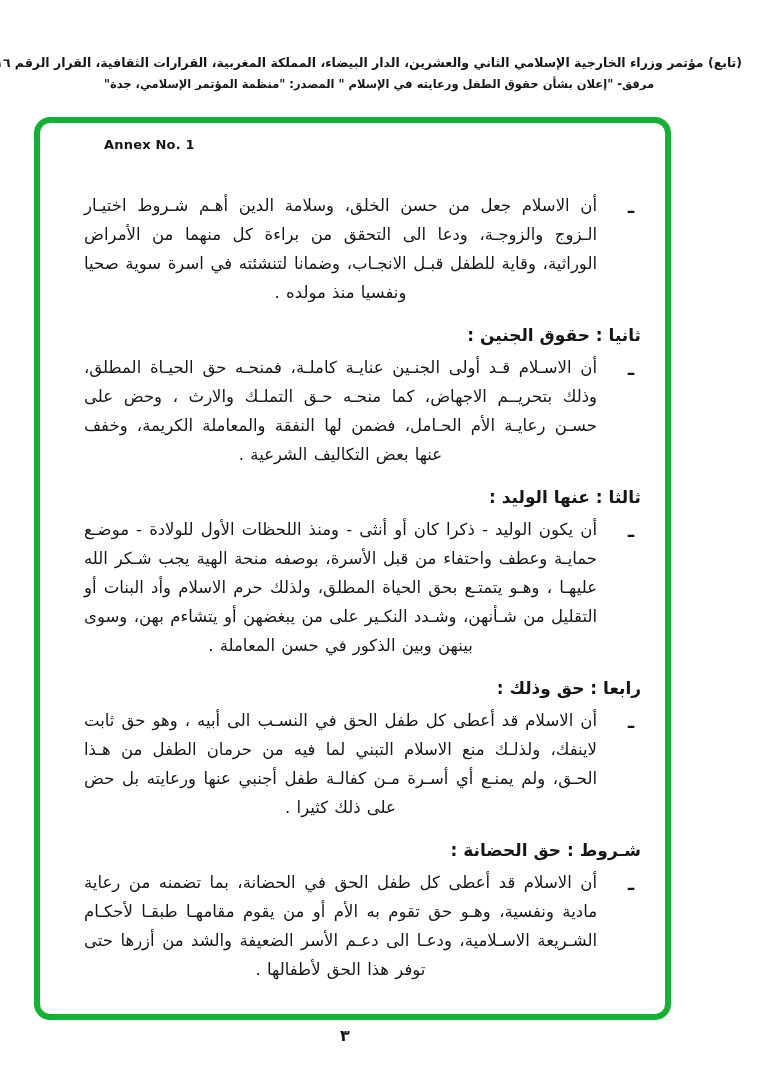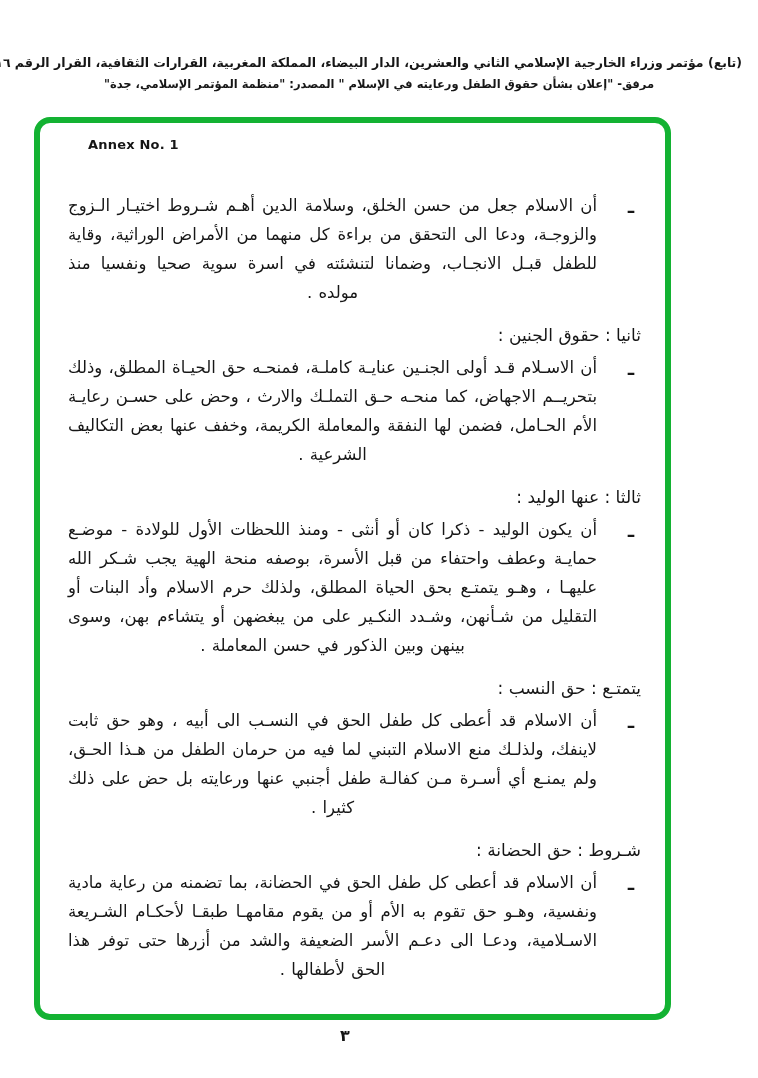--- a/index.html
+++ b/index.html
@@ -43,39 +43,39 @@
   
   .green-box {
     position: absolute;
     left: 34px;
     top: 117px;
     width: 637px;
     height: 903px;
     box-sizing: border-box;
     border: 6px solid #13b232;
     border-radius: 16px;
-    padding: 12px 24px 0 28px;
+    padding: 12px 24px 0 44px;
     background: #ffffff;
   }
   .annex {
     height: 20px;
     line-height: 20px;
     font-size: 13px;
     font-weight: bold;
     text-align: left;
     margin-left: 20px;
     direction: ltr;
     letter-spacing: 0.2px;
   }
   .sections {
     direction: rtl;
   }
   .sec-heading {
     font-size: 17px;
-    font-weight: normal;
+    font-weight: bold;
     line-height: 36px;
     margin: 10px 0 0 0;
   }
   .doc-section:first-child .bullet-row {
     margin-top: 36px;
   }
   .bullet-row {
     display: flex;
     direction: rtl;
     margin: 0;
@@ -141,21 +141,21 @@
 
   <section class="doc-section">
     <h3 class="sec-heading">ثالثا : عنها الوليد :</h3>
     <div class="bullet-row">
       <span class="dash">–</span>
       <p class="para">أن يكون الوليد - ذكرا كان أو أنثى - ومنذ اللحظات الأول للولادة - موضـع حمايـة وعطف واحتفاء من قبل الأسرة، بوصفه منحة الهية يجب شـكر الله عليهـا ، وهـو يتمتـع بحق الحياة المطلق، ولذلك حرم الاسلام وأد البنات أو التقليل من شـأنهن، وشـدد النكـير على من يبغضهن أو يتشاءم بهن، وسوى بينهن وبين الذكور في حسن المعاملة .</p>
     </div>
   </section>
 
   <section class="doc-section">
-    <h3 class="sec-heading">يتمتـع : حق النسب :</h3>
+    <h3 class="sec-heading">رابعا : حق وذلك :</h3>
     <div class="bullet-row">
       <span class="dash">–</span>
       <p class="para">أن الاسلام قد أعطى كل طفل الحق في النسـب الى أبيه ، وهو حق ثابت لاينفك، ولذلـك منع الاسلام التبني لما فيه من حرمان الطفل من هـذا الحـق، ولم يمنـع أي أسـرة مـن كفالـة طفل أجنبي عنها ورعايته بل حض على ذلك كثيرا .</p>
     </div>
   </section>
 
   <section class="doc-section">
     <h3 class="sec-heading">شـروط : حق الحضانة :</h3>
     <div class="bullet-row">
       <span class="dash">–</span>

